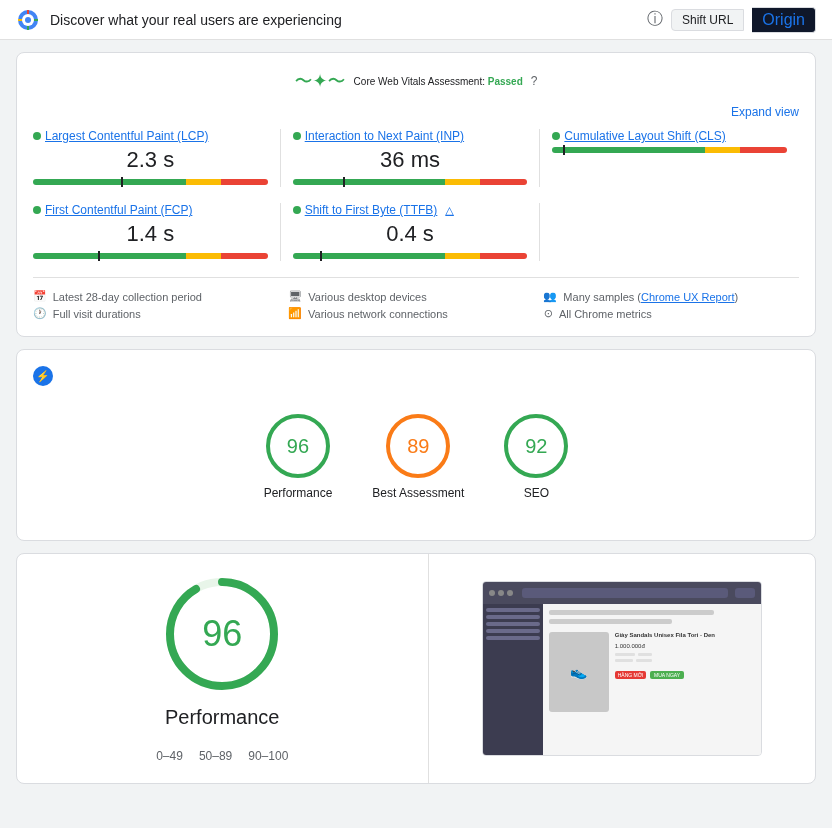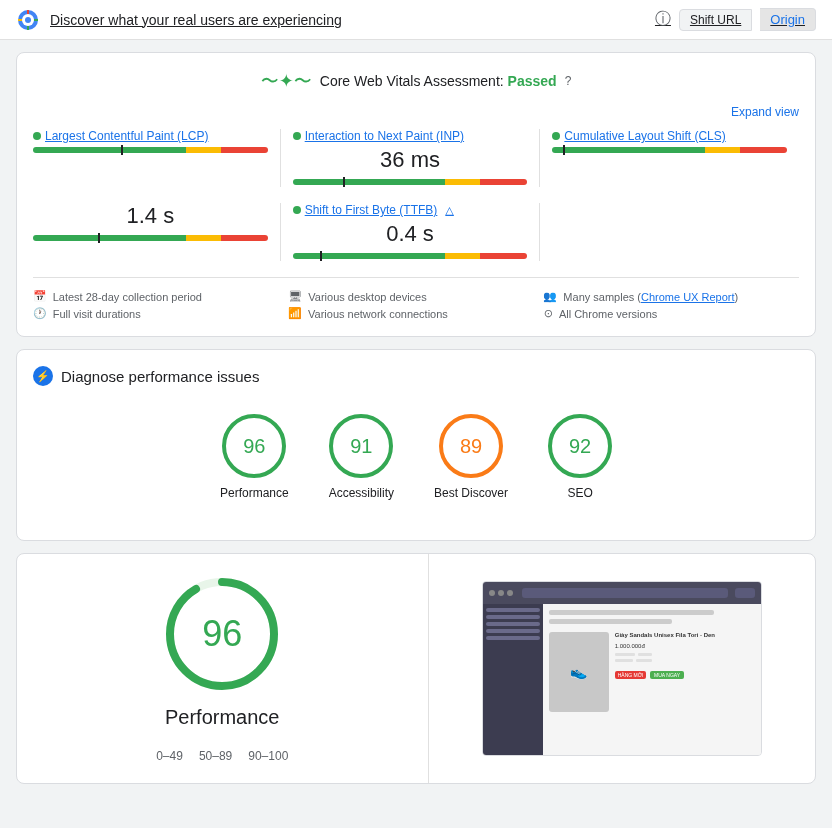--- a/index.html
+++ b/index.html
@@ -13,21 +13,20 @@
     }
 
     
     .header {
       display: flex;
       align-items: center;
       padding: 8px 16px;
       background: #fff;
       border-bottom: 1px solid #e0e0e0;
       height: 40px;
-      text-decoration: underline;
     }
     .header-icon {
       width: 24px;
       height: 24px;
       margin-right: 10px;
     }
     .header-title {
       font-size: 14px;
       color: #202124;
       flex: 1;
@@ -44,26 +43,26 @@
     }
     .url-badge {
       background: #f1f3f4;
       border: 1px solid #dadce0;
       border-radius: 4px 0 0 4px;
       padding: 3px 10px;
       font-size: 12px;
       color: #202124;
     }
     .origin-badge {
-      background: #e5e5e5;
+      background: #0f172a;
       border: 1px solid #dadce0;
       border-left: none;
       border-radius: 0 4px 4px 0;
       padding: 3px 10px;
-      font-size: 13px;
+      font-size: 16px;
       color: #1a73e8;
       cursor: pointer;
     }
 
     
     .main-content {
       padding: 12px 16px;
     }
 
     
@@ -81,21 +80,21 @@
       align-items: center;
       justify-content: center;
       margin-bottom: 12px;
       gap: 8px;
     }
     .cwv-icon {
       color: #34a853;
       font-size: 18px;
     }
     .cwv-title {
-      font-size: 14px;
+      font-size: 10px;
       color: #202124;
     }
     .cwv-passed {
       color: #34a853;
       font-weight: 600;
     }
     .cwv-help {
       color: #5f6368;
       font-size: 12px;
       cursor: pointer;
@@ -429,20 +428,21 @@
     <div class="expand-view">
       <span>Expand view</span>
     </div>
 
     <div class="metrics-row">
       <div class="metric-item">
         <div class="metric-label">
           <span class="metric-dot"></span>
           <span>Largest Contentful Paint (LCP)</span>
         </div>
+        <div class="metric-value">2.3 s</div>
         <div class="metric-bar-container">
           <div class="metric-bar-bg">
             <div class="bar-green" style="width:65%"></div>
             <div class="bar-yellow" style="width:15%"></div>
             <div class="bar-red" style="width:20%"></div>
           </div>
           <div class="metric-indicator" style="left:38%"></div>
         </div>
       </div>
       <div class="metric-item">
@@ -471,20 +471,24 @@
             <div class="bar-yellow" style="width:15%"></div>
             <div class="bar-red" style="width:20%"></div>
           </div>
           <div class="metric-indicator" style="left:5%"></div>
         </div>
       </div>
     </div>
 
     <div class="other-metrics-row">
       <div class="other-metric-item">
+        <div class="metric-label">
+          <span class="metric-dot"></span>
+          <span>First Contentful Paint (FCP)</span>
+        </div>
         <div class="metric-value">1.4 s</div>
         <div class="metric-bar-container">
           <div class="metric-bar-bg">
             <div class="bar-green" style="width:65%"></div>
             <div class="bar-yellow" style="width:15%"></div>
             <div class="bar-red" style="width:20%"></div>
           </div>
           <div class="metric-indicator" style="left:28%"></div>
         </div>
       </div>
@@ -528,50 +532,43 @@
           <span>Various network connections</span>
         </div>
       </div>
       <div class="footer-col">
         <div class="footer-item">
           <span>👥</span>
           <span>Many samples (<span class="footer-link">Chrome UX Report</span>)</span>
         </div>
         <div class="footer-item">
           <span>⊙</span>
-          <span>All Chrome versions</span>
+          <span>All Chrome metrics</span>
         </div>
       </div>
     </div>
   </div>
 
   <div class="card">
     <div class="diagnose-header">
       <div class="diagnose-icon">⚡</div>
-      <span class="diagnose-title">Diagnose performance issues</span>
     </div>
 
     <div class="scores-row">
       <div class="score-item">
         <div class="score-circle score-green">
           <span>96</span>
         </div>
         <span class="score-label">Performance</span>
       </div>
       <div class="score-item">
-        <div class="score-circle score-green">
-          <span>91</span>
-        </div>
-        <span class="score-label">Accessibility</span>
-      </div>
-      <div class="score-item">
         <div class="score-circle score-orange">
           <span>89</span>
         </div>
-        <span class="score-label">Best Discover</span>
+        <span class="score-label">Best Assessment</span>
       </div>
       <div class="score-item">
         <div class="score-circle score-green">
           <span>92</span>
         </div>
         <span class="score-label">SEO</span>
       </div>
     </div>
   </div>
 

